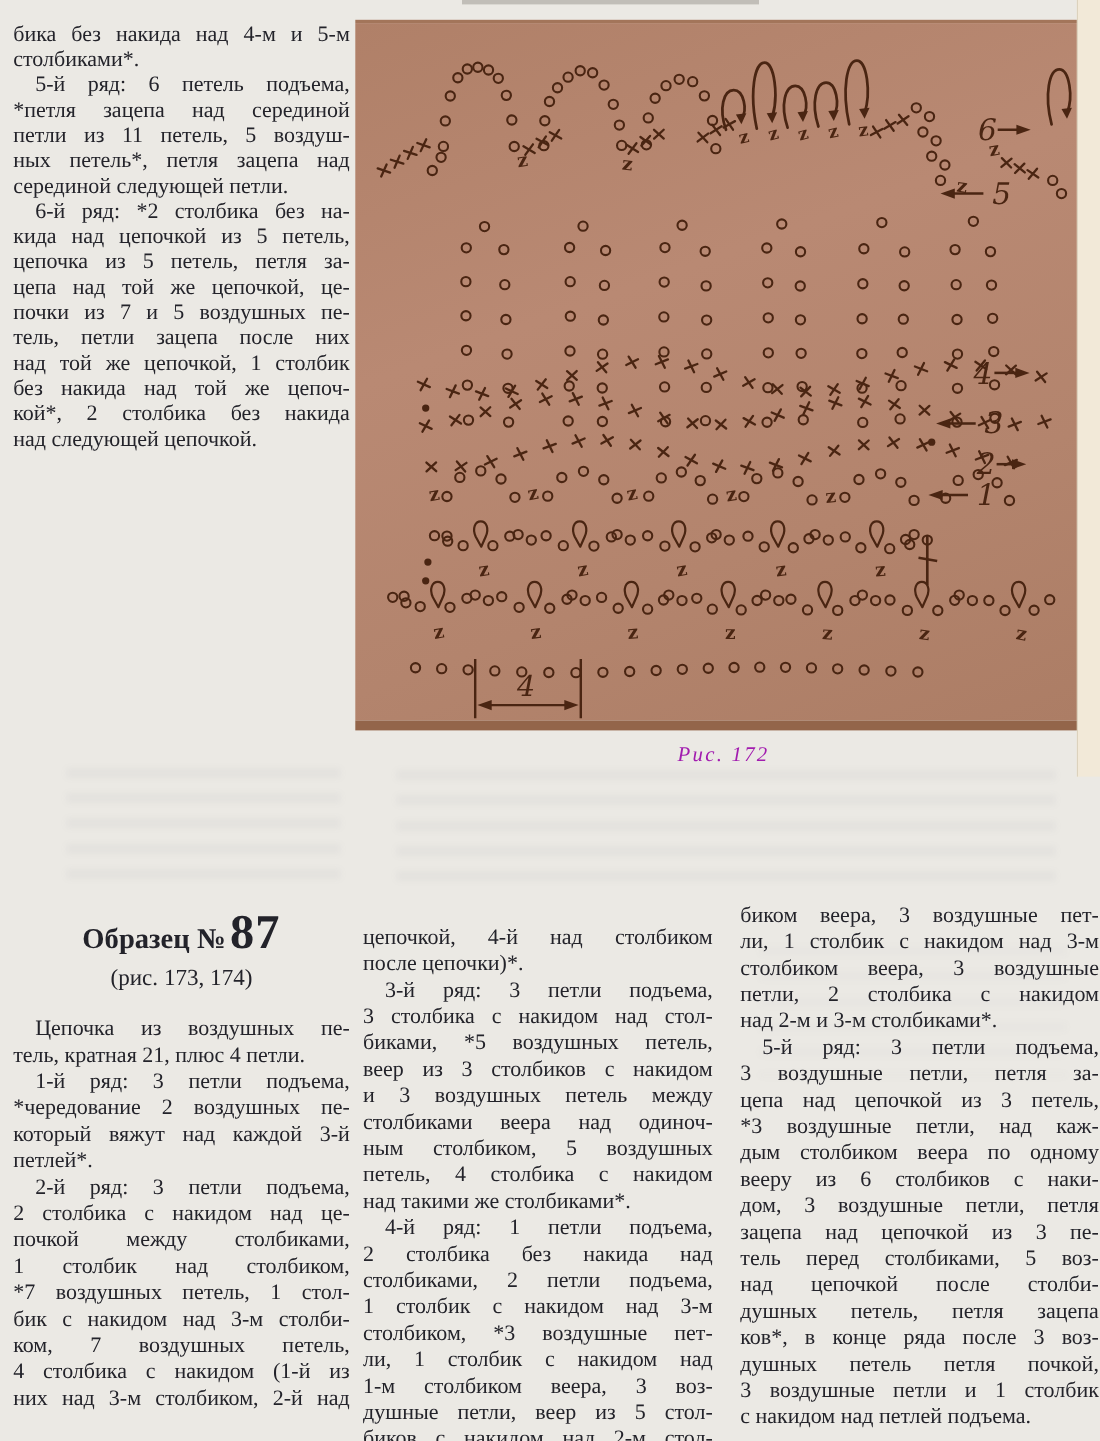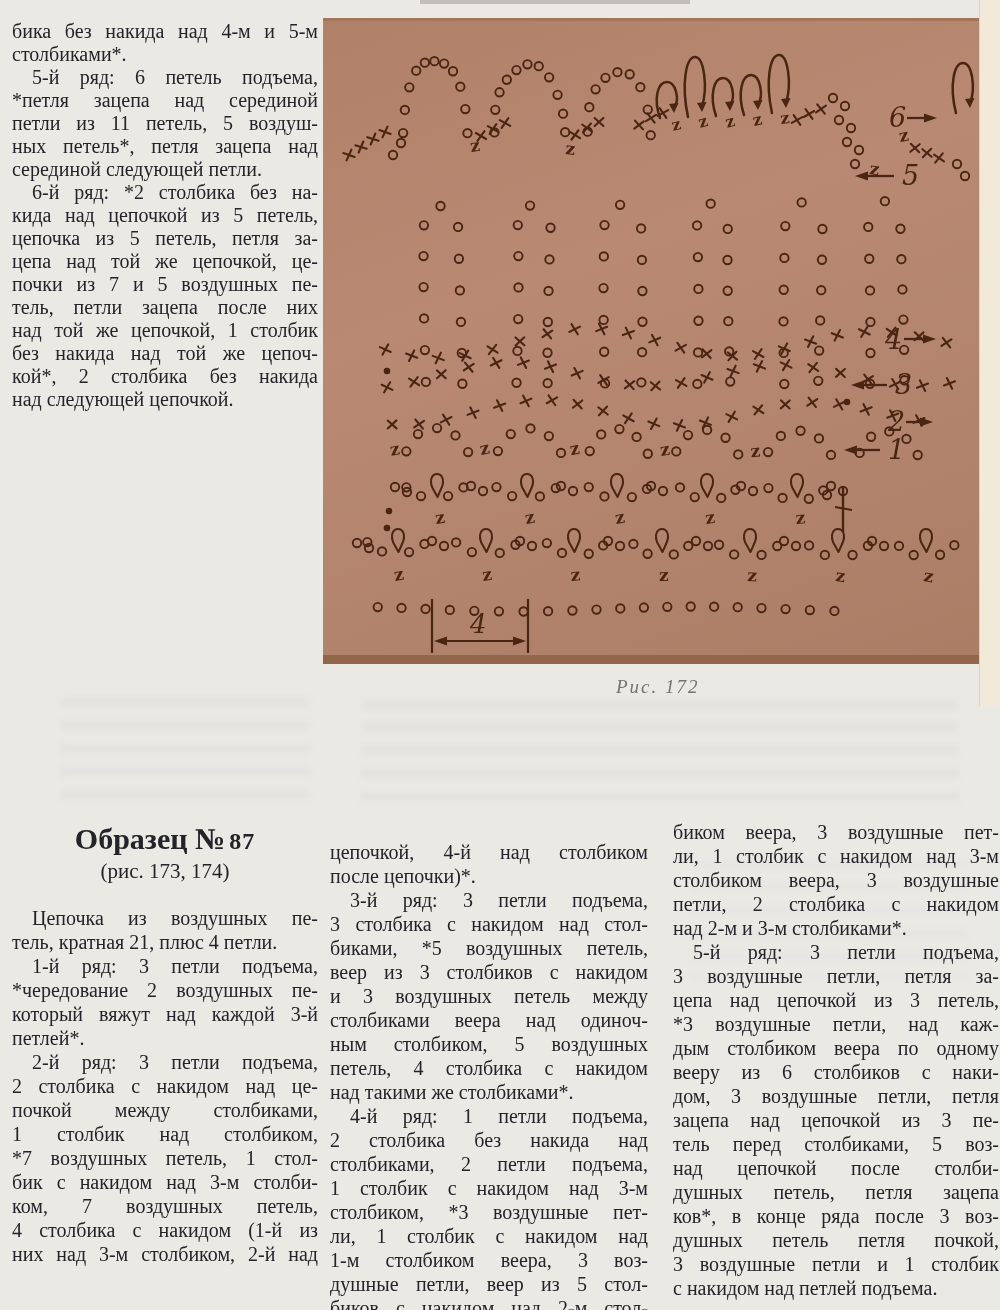--- a/index.html
+++ b/index.html
@@ -12,30 +12,30 @@
   
   .col{position:absolute;}
   .line{font-size:20px;text-align:justify;text-align-last:justify;}
   .tl .line{line-height:23px;}
   .bc .line{line-height:24px;}
   .line.end{text-align-last:left;}
   .line.ind{text-indent:20px;}
   .para{margin:0;}
   
   .hd{text-align:center;margin-bottom:22px;}
-  .hd .t1{font-weight:bold;font-size:30px;}
-  .hd .t2{font-weight:bold;font-size:24px;letter-spacing:1px;}
+  .hd .t1{font-weight:bold;font-size:26px;}
+  .hd .t2{font-weight:bold;font-size:44px;letter-spacing:1px;}
   .hd .sub{font-size:21px;margin-top:3px;}
   
   .fig{position:absolute;left:323px;top:18px;width:656px;height:646px;box-sizing:border-box;
        border-top:3px solid #a3755a;border-bottom:9px solid #93654a;
        background:linear-gradient(160deg,#b08068 0%,#b98973 38%,#b3846d 70%,#ac7d65 100%);}
   .fig svg{display:block;width:100%;height:100%;}
   .edge{position:absolute;left:979px;top:0;width:21px;height:706px;background:#f2e9d8;border-left:1px solid #dcd2bd;}
-  .caption{position:absolute;left:616px;top:676px;font-style:italic;font-size:19px;letter-spacing:2px;color:#737373;}
+  .caption{position:absolute;left:616px;top:676px;font-style:italic;font-size:19px;letter-spacing:2px;color:#a21caf;}
 </style>
 </head>
 <body>
 
 <div class="page">
 
   <div class="scanband"></div>
 
   <div class="col tl" style="left:12px;top:20px;width:306px;">
       <div class="para">

